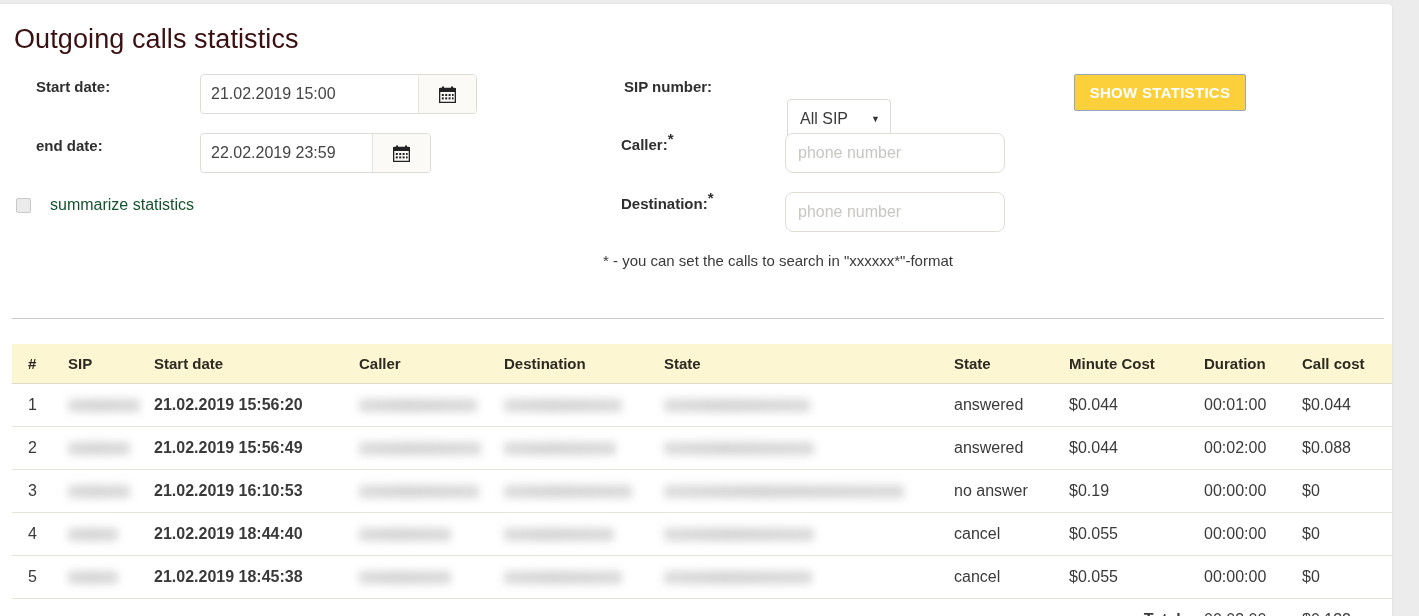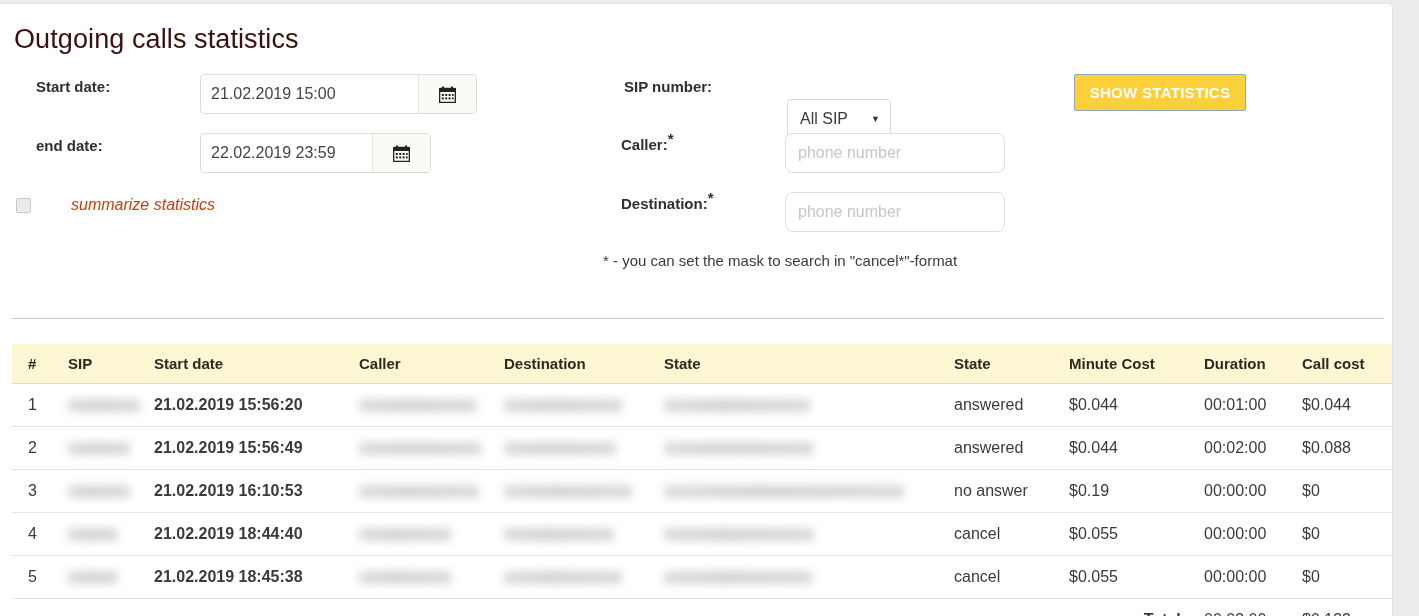--- a/index.html
+++ b/index.html
@@ -106,25 +106,24 @@
   .chk-box {
     width: 15px;
     height: 15px;
     border: 1px solid #c8c8c8;
     background: #ebebeb;
     border-radius: 2px;
     box-sizing: border-box;
     cursor: pointer;
   }
   .chk-label {
-    margin-left: 40px;
-    font-size: 16px;
-    color: #c2410c;
-    white-space: nowrap;
-    font-style: italic;
+    margin-left: 19px;
+    font-size: 16px;
+    color: #14532d;
+    white-space: nowrap;
   }
 
   
   .select-box {
     position: absolute;
     left: 787px;
     top: 70px;
     width: 104px;
     height: 40px;
     border: 1px solid #dcdcd6;
@@ -315,21 +314,21 @@
     <span class="select-val">All SIP</span>
     <span class="select-caret">▼</span>
   </div>
 
   <div class="form-label lbl-caller"><span>Caller:</span><span class="req-star">*</span></div>
   <input class="phone-input pi-caller" type="text" placeholder="phone number" style="">
 
   <div class="form-label lbl-dest"><span>Destination:</span><span class="req-star">*</span></div>
   <input class="phone-input pi-dest" type="text" placeholder="phone number" style="">
 
-  <div class="hint-note">* - you can set the mask to search in "cancel*"-format</div>
+  <div class="hint-note">* - you can set the calls to search in "xxxxxx*"-format</div>
 
   <button id="submit-btn" style="position:absolute;left:1074px;top:70px;width:172px;height:37px;background:#FBD03B;border:1px solid #95a5bb;
             border-radius:2px;color:#fff;font-family:'Liberation Sans',sans-serif;font-size:15px;font-weight:bold;
             letter-spacing:0.3px;cursor:pointer;padding:0;">SHOW STATISTICS</button>
 
   <div class="divider"></div>
 
   <table class="stats-table">
     <thead>
       <tr>

